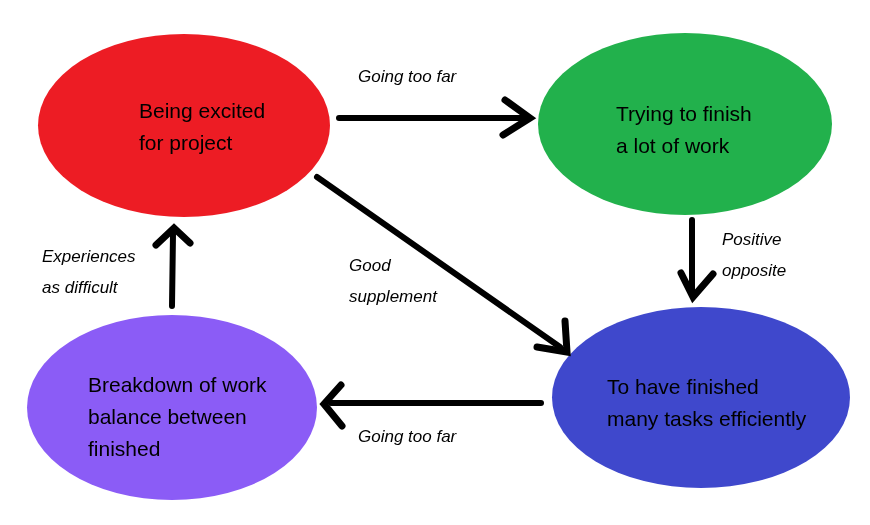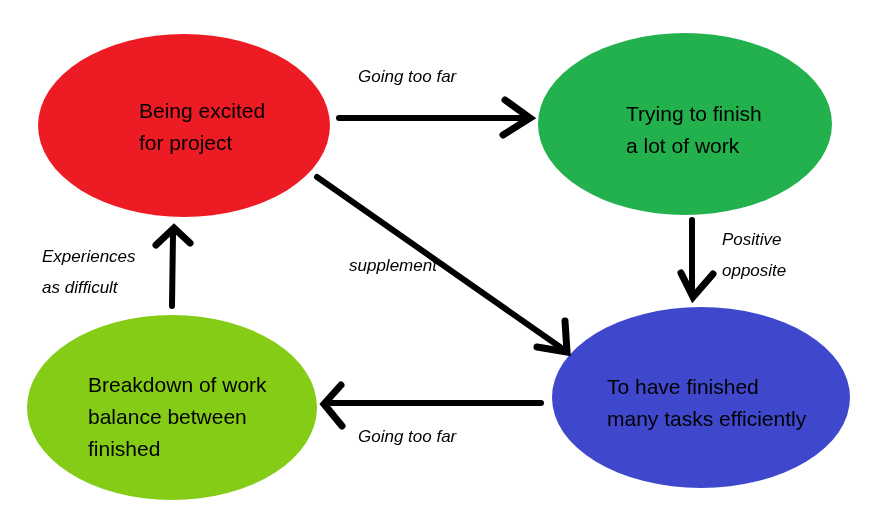--- a/index.html
+++ b/index.html
@@ -17,21 +17,21 @@
   .node-text {
     position: absolute;
     font-size: 21px;
     line-height: 32px;
     white-space: nowrap;
     color: inherit;
   }
   #node-red    { left: 38px;  top: 34px;  width: 292px; height: 183px; }
   #node-red .node-text    { left: 82px; top: 61px; margin-left: 19px; }
   #node-green  { left: 538px; top: 33px;  width: 294px; height: 182px; }
-  #node-green .node-text  { left: 88px; top: 65px; }
+  #node-green .node-text  { left: 78px; top: 65px; }
   #node-blue   { left: 552px; top: 307px; width: 298px; height: 181px; }
   #node-blue .node-text   { left: 55px; top: 64px; }
   #node-yellow { left: 27px;  top: 315px; width: 290px; height: 185px; }
   #node-yellow .node-text { left: 61px; top: 54px; }
 
   .edge-label {
     position: absolute;
     font-style: italic;
     font-size: 17px;
     line-height: 31px;
@@ -68,21 +68,21 @@
     </div>
   </div>
 
   <div class="node" id="node-blue" style="background-color: rgb(63, 72, 204);">
     <div class="node-text">
       <div>To have finished</div>
       <div>many tasks efficiently</div>
     </div>
   </div>
 
-  <div class="node" id="node-yellow" style="background-color: #84cc16;">
+  <div class="node" id="node-yellow" style="background-color: #8b5cf6;">
     <div class="node-text">
       <div>Breakdown of work</div>
       <div>balance between</div>
       <div>finished</div>
     </div>
   </div>
 
   <svg class="arrows" viewBox="0 0 870 525">
     <g>
       <path class="shaft" d="M339,118 L527,118"></path>
@@ -107,20 +107,21 @@
   </svg>
 
   <div class="edge-label" id="label-red-green">Going too far</div>
 
   <div class="edge-label" id="label-green-blue">
     <div>Positive</div>
     <div>opposite</div>
   </div>
 
   <div class="edge-label" id="label-red-blue">
+    <div>Good</div>
     <div>supplement</div>
   </div>
 
   <div class="edge-label" id="label-blue-yellow">Going too far</div>
 
   <div class="edge-label" id="label-yellow-red">
     <div>Experiences</div>
     <div>as difficult</div>
   </div>
 

